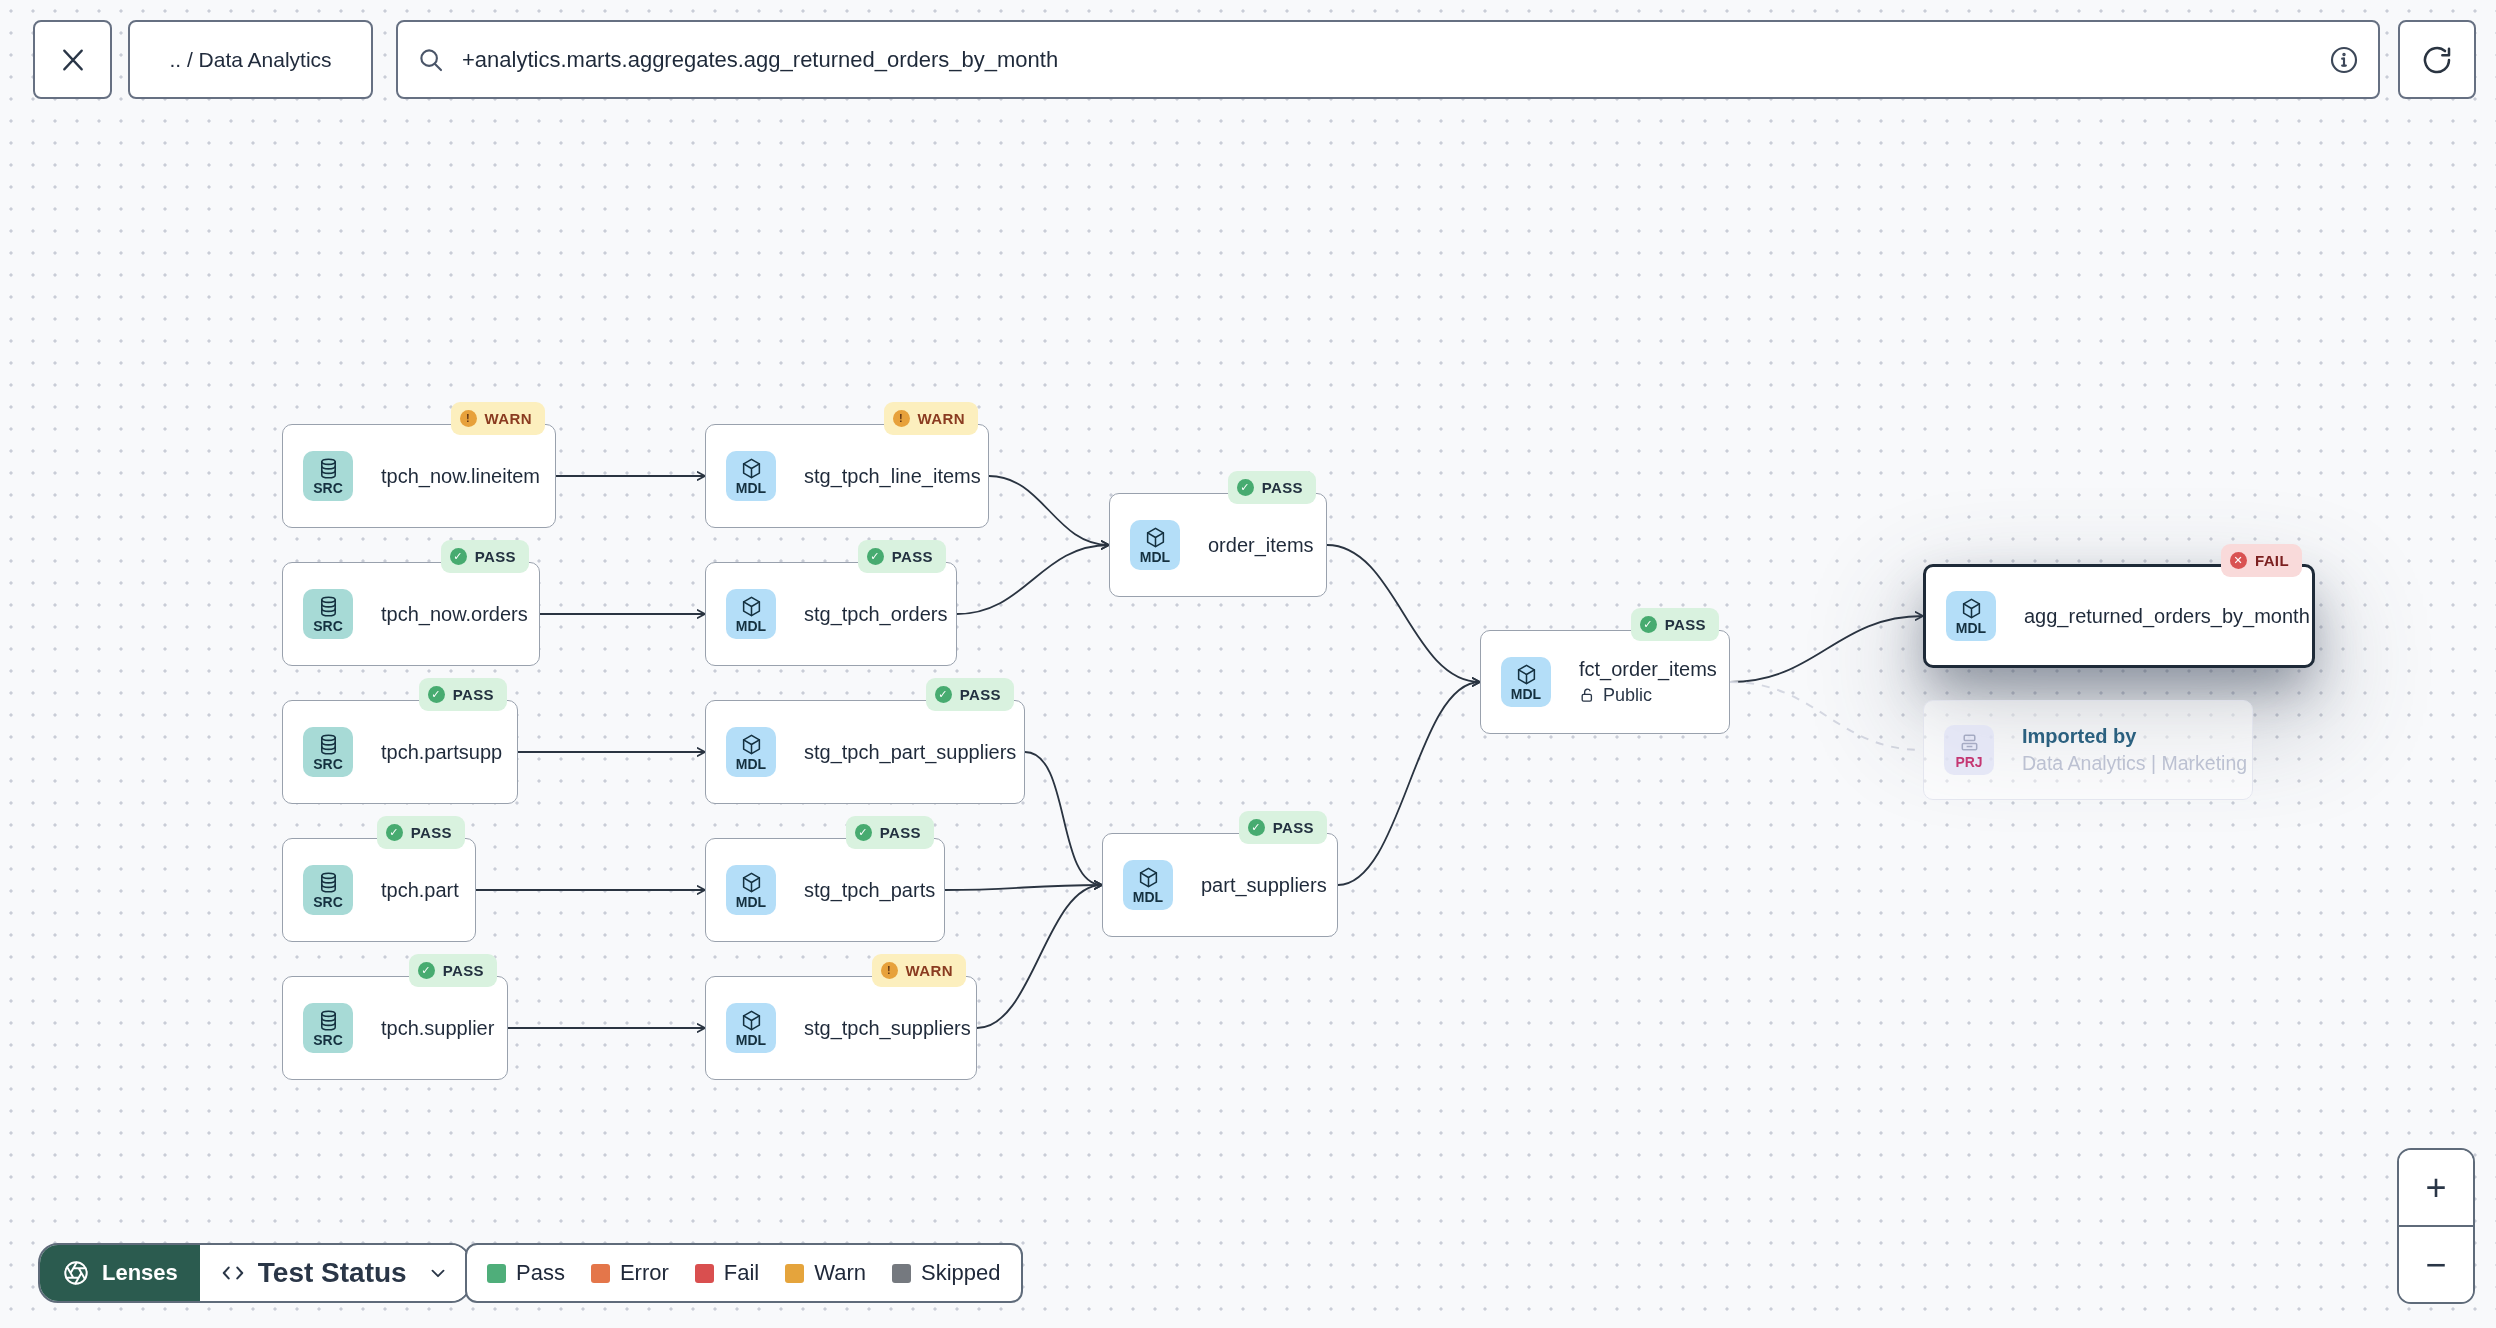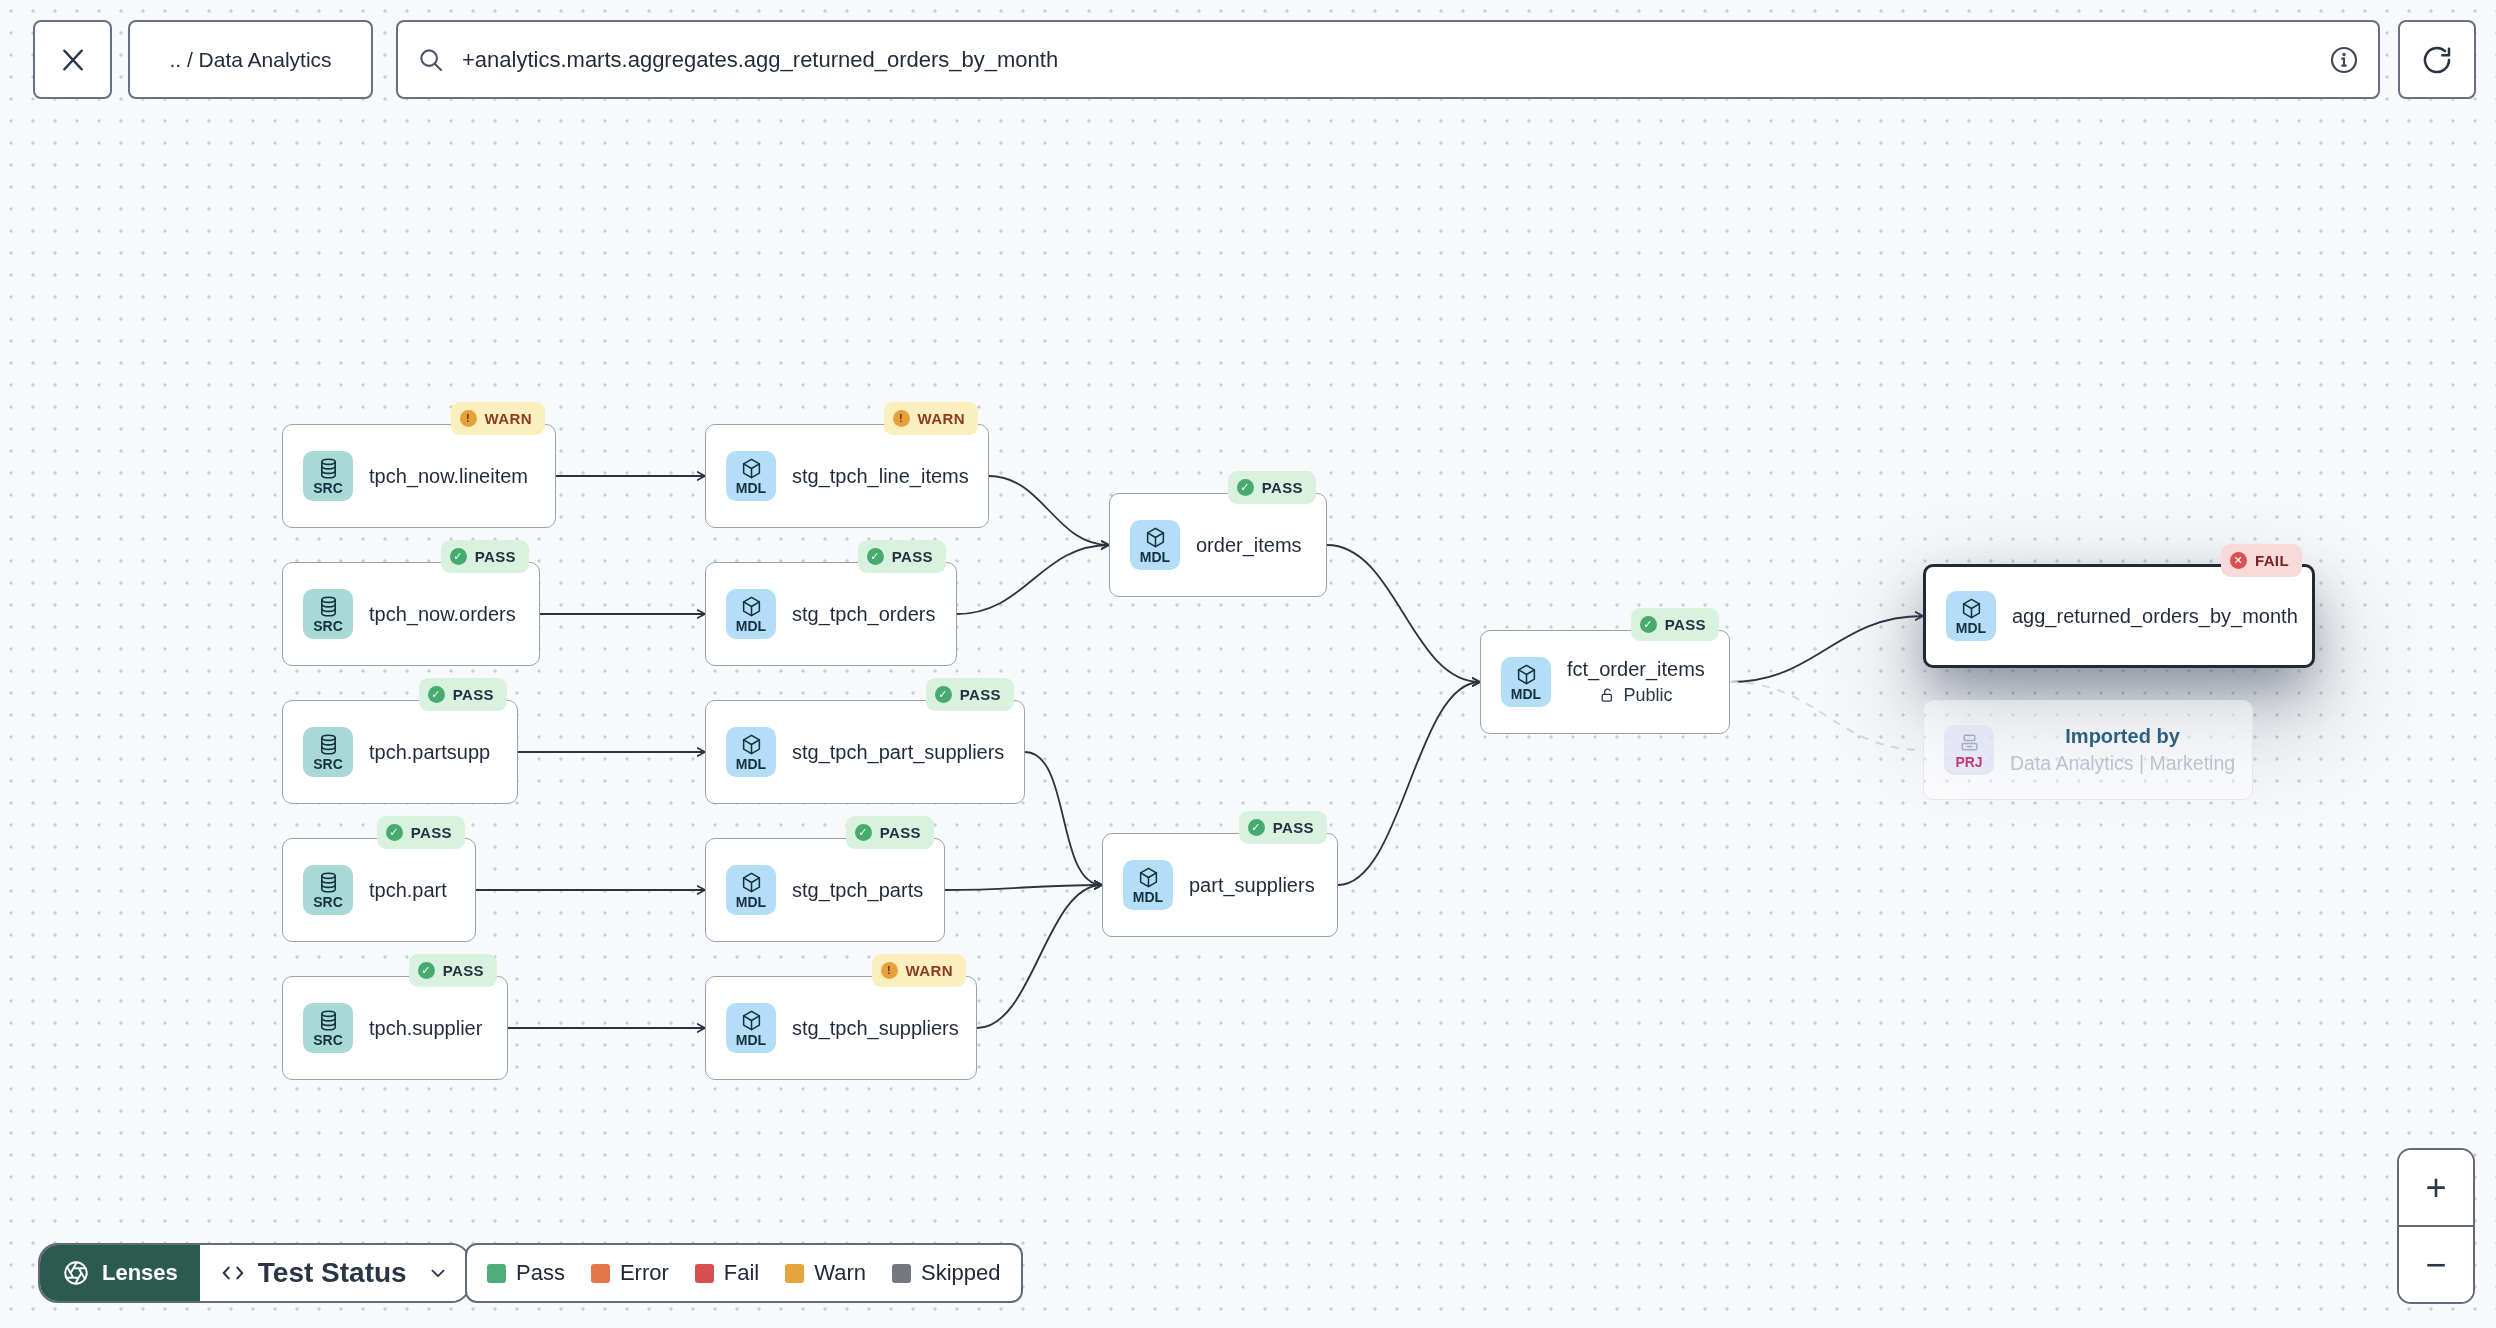--- a/index.html
+++ b/index.html
@@ -33,21 +33,21 @@
   }
   .node.selected{border:3px solid #1e2a38;
     box-shadow:0 24px 48px -6px rgba(60,70,90,.45),0 44px 110px 6px rgba(60,70,90,.30);}
   .node.faded{background:rgba(255,255,255,.55);border-color:#e2e4ee;opacity:.85;}
   .typebox{
     width:50px;height:50px;border-radius:10px;flex:0 0 auto;
     display:flex;flex-direction:column;align-items:center;justify-content:center;gap:1px;
   }
   .typebox .tlabel{font-size:14px;font-weight:600;color:#14303f;line-height:1;}
   .faded .typebox .tlabel{color:#be185d;text-align:right;}
-  .ncontent{margin-left:16px;display:flex;flex-direction:column;justify-content:center;gap:4px;min-width:0;align-items:center;}
+  .ncontent{margin-left:28px;display:flex;flex-direction:column;justify-content:center;gap:4px;min-width:0;}
   .ntitle{font-size:20px;font-weight:500;color:#1f2a3a;white-space:nowrap;}
   .nsub{display:flex;align-items:center;gap:7px;font-size:18px;color:#2a3647;white-space:nowrap;}
   .faded .ntitle{font-size:20px;color:#0c4a6e;font-weight:700;}
   .faded .nsub2{font-size:19.5px;color:#b4bacd;white-space:nowrap;}
   .badge{
     position:absolute;top:-23px;right:10px;height:33px;border-radius:9px;z-index:3;
     display:flex;align-items:center;gap:8px;padding:0 13px 0 9px;
     font-size:15px;font-weight:700;letter-spacing:.4px;
   }
   .badge .dot{

